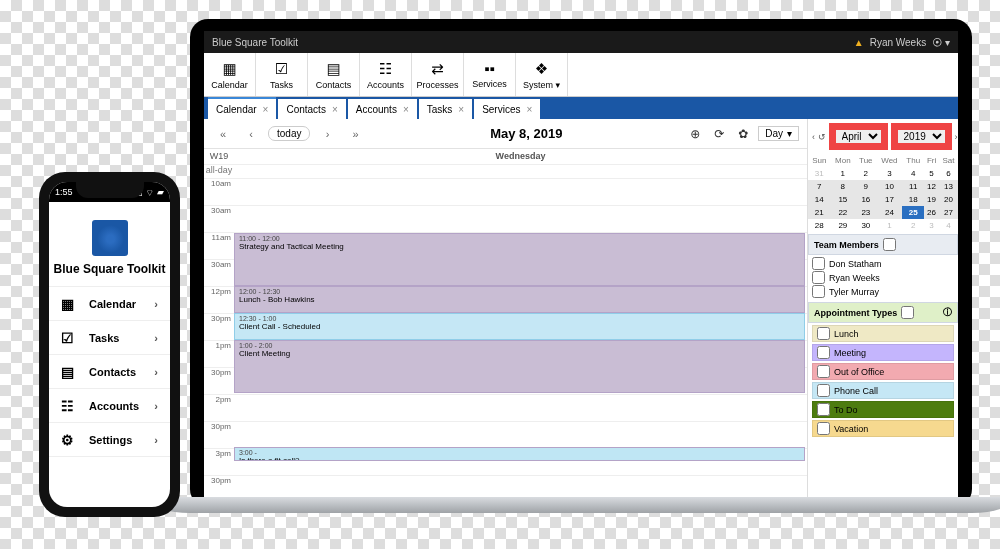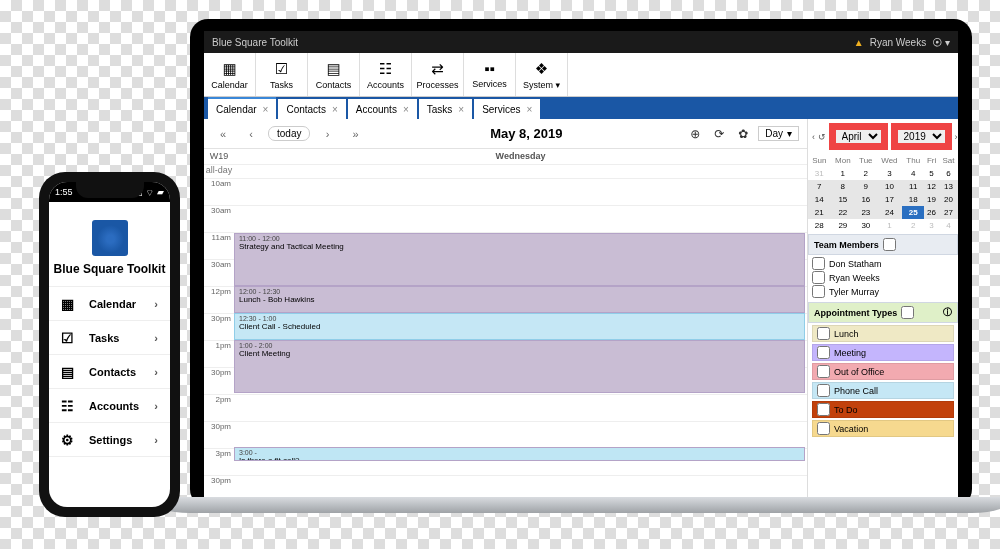--- a/index.html
+++ b/index.html
@@ -344,21 +344,21 @@
               <span>Meeting</span>
             </div>
             <div class="apttype" style="background: rgb(242, 170, 176);">
               <input type="checkbox" style="">
               <span>Out of Office</span>
             </div>
             <div class="apttype" style="background: rgb(197, 231, 245);">
               <input type="checkbox" style="">
               <span>Phone Call</span>
             </div>
-            <div class="apttype" style="background: #c2410c;">
+            <div class="apttype" style="background: #4d7c0f;">
               <input type="checkbox" style="">
               <span>To Do</span>
             </div>
             <div class="apttype" style="background: rgb(246, 217, 143);">
               <input type="checkbox" style="">
               <span>Vacation</span>
             </div>
           </div>
       </div>
     </div>

